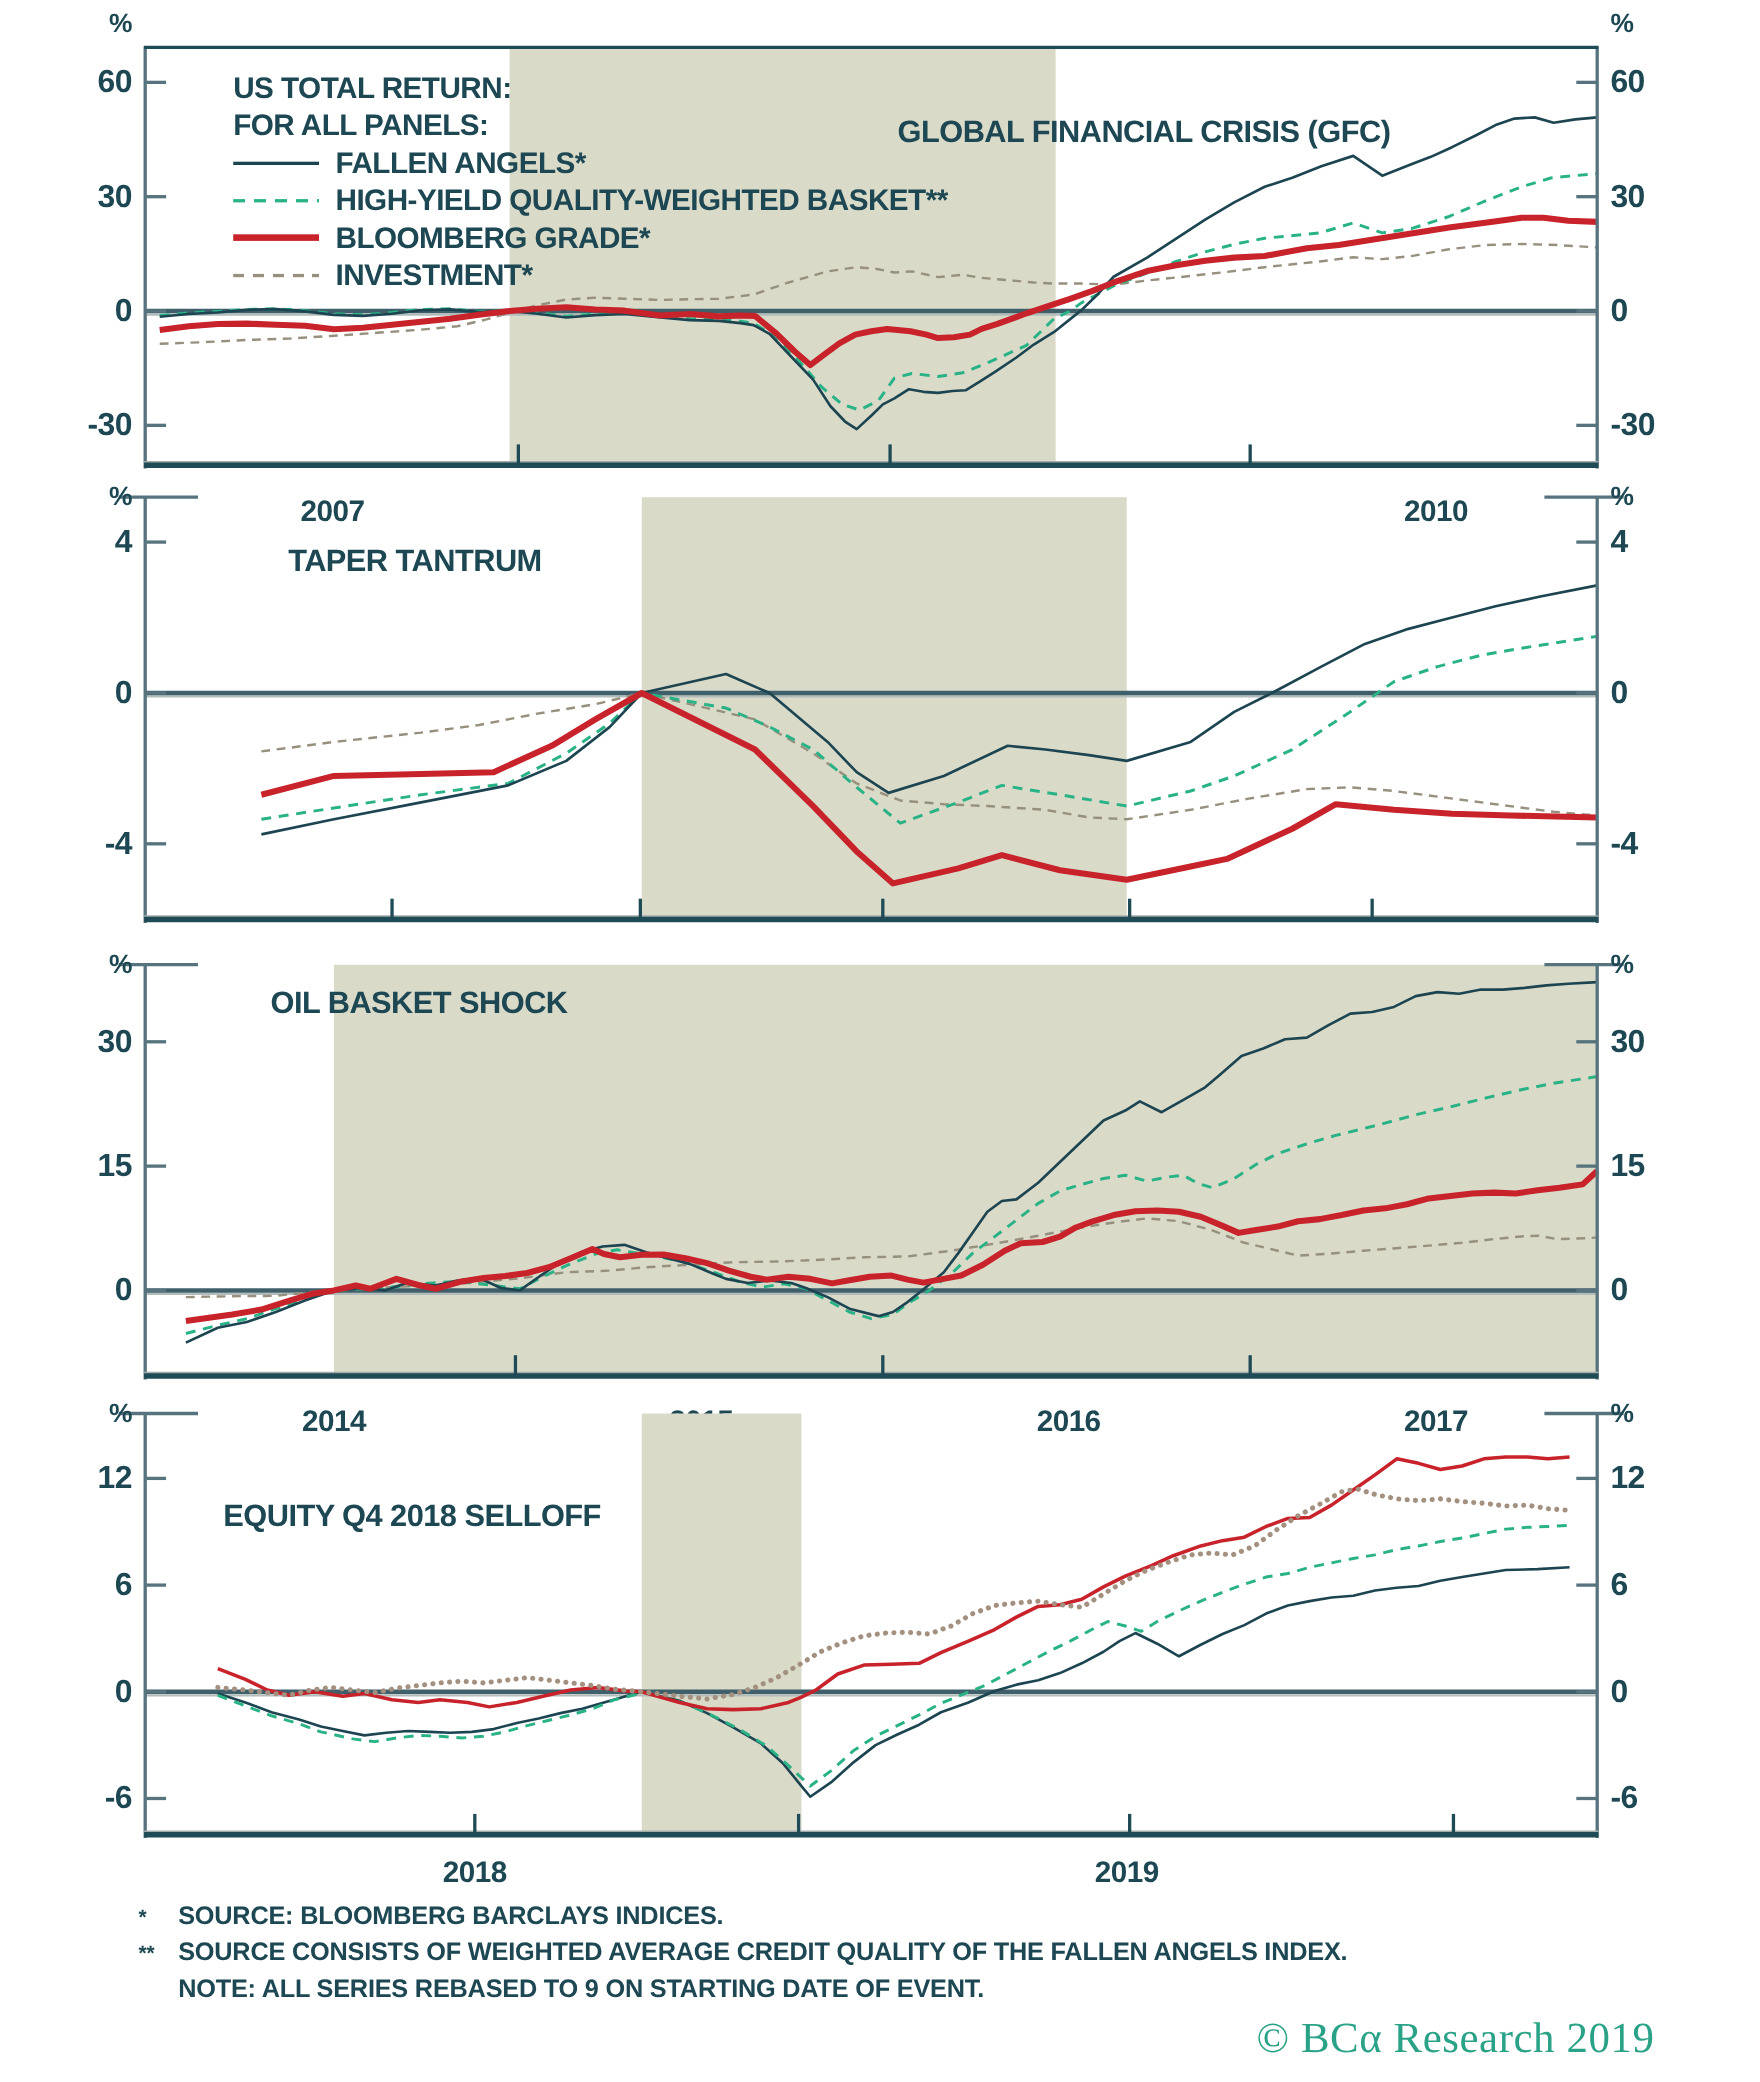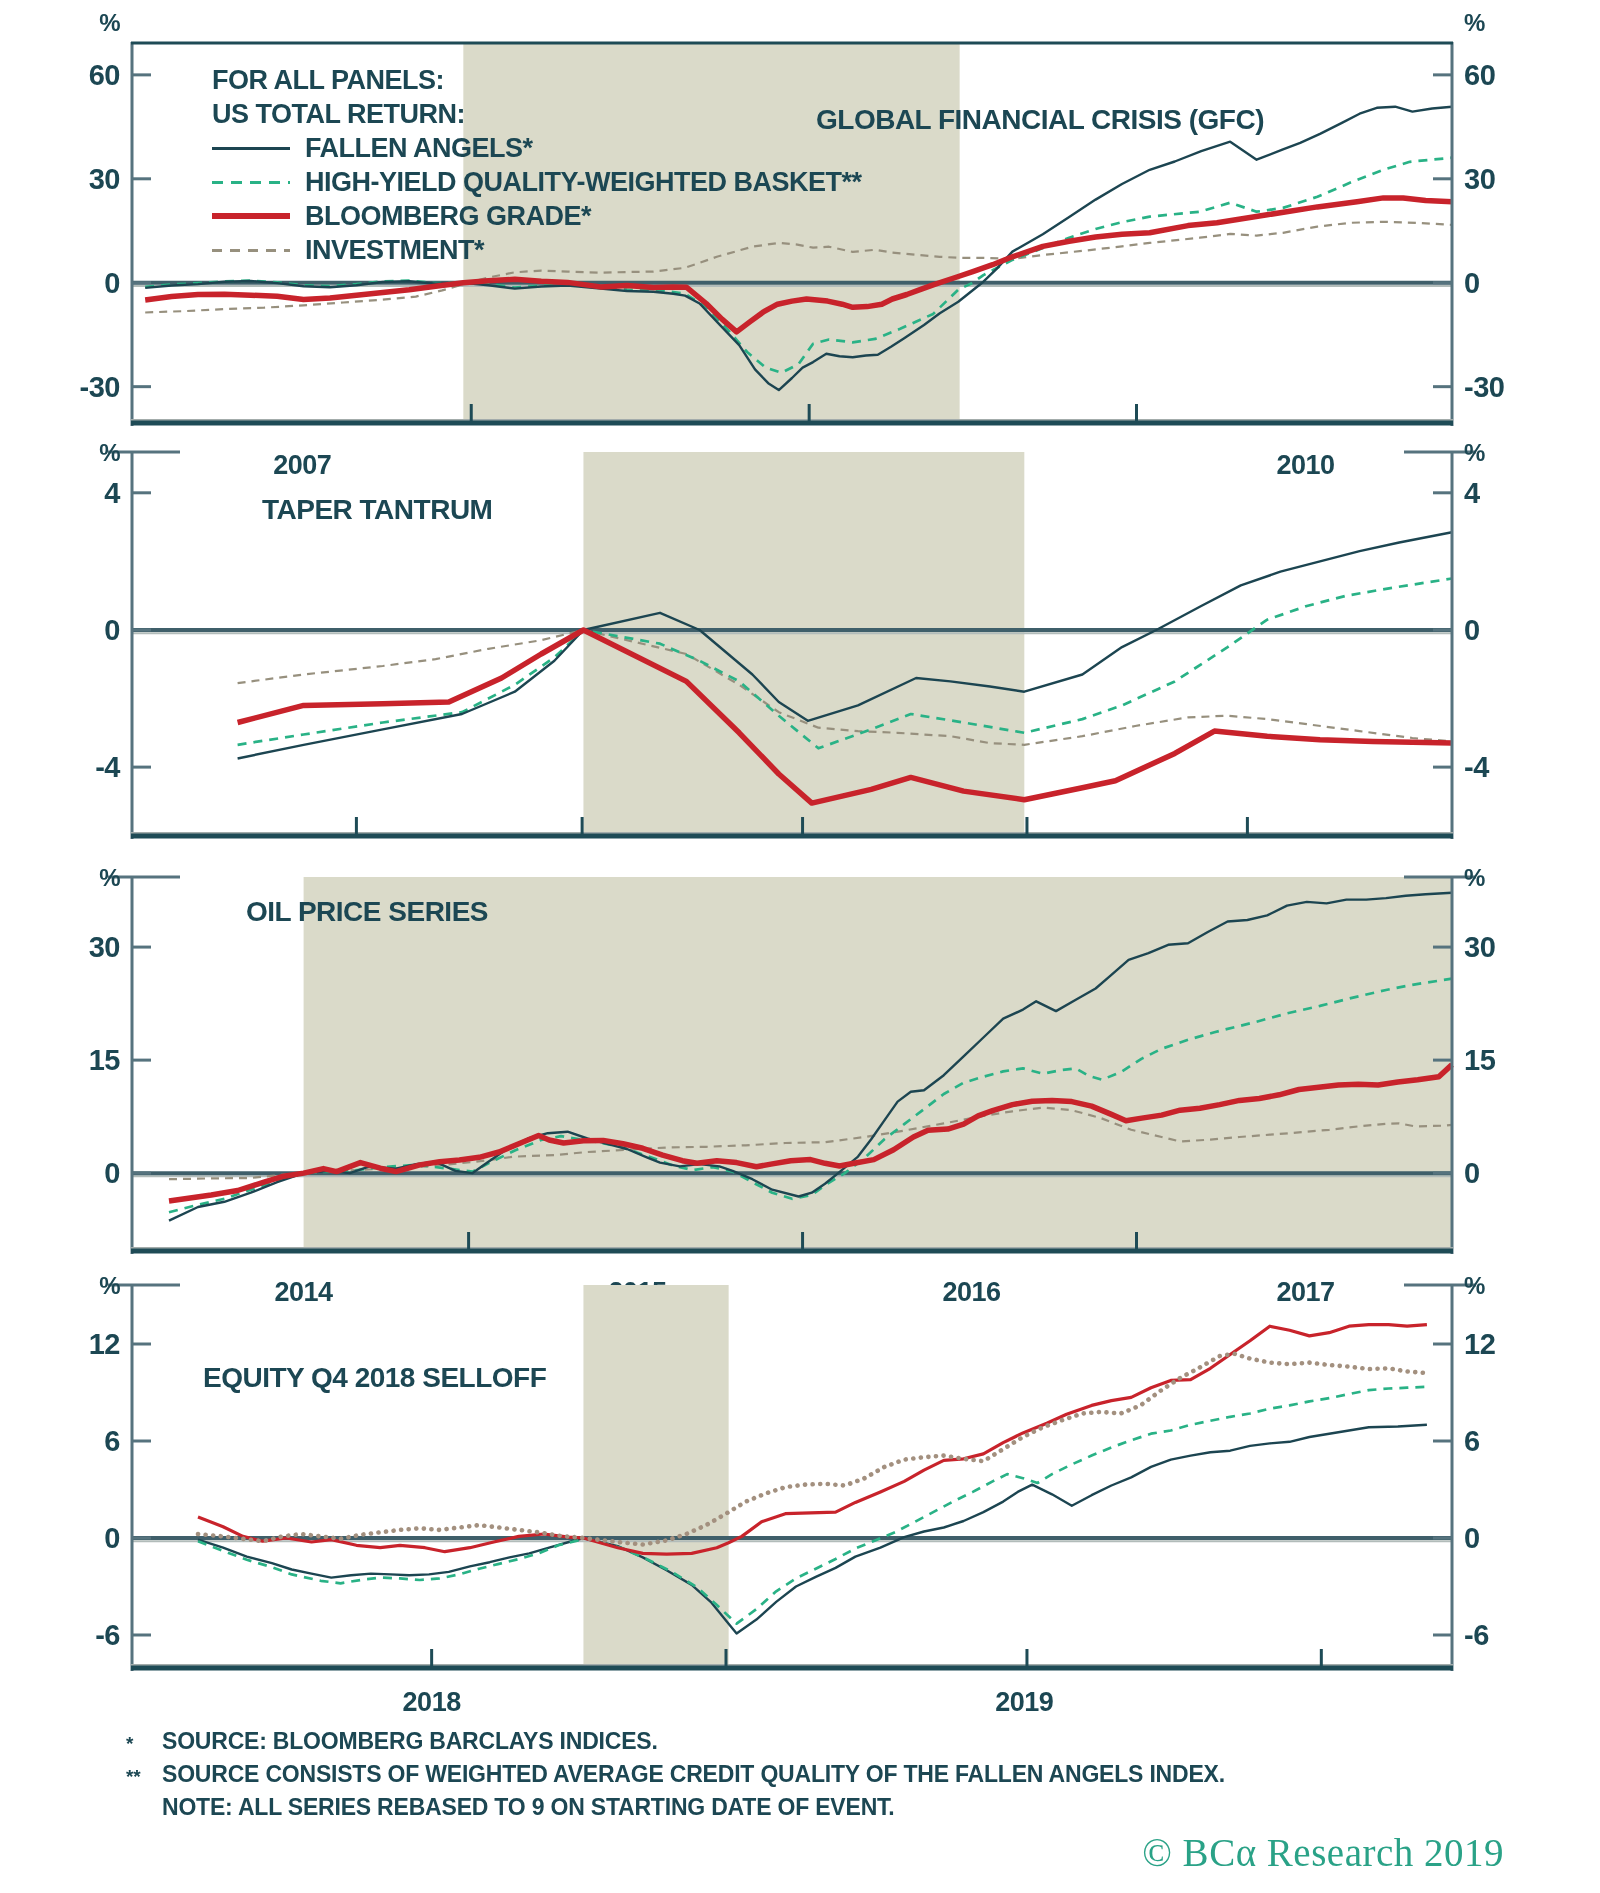--- a/index.html
+++ b/index.html
@@ -170,43 +170,43 @@
       <text x="1464" y="1285" text-anchor="start" dominant-baseline="central" font-size="24" font-weight="bold" letter-spacing="-0.5" fill="#1c4753">%</text>
       <line x1="431.64" y1="1649" x2="431.64" y2="1666" stroke="#1e4b56" stroke-width="3"></line>
       <line x1="726" y1="1649" x2="726" y2="1666" stroke="#1e4b56" stroke-width="3"></line>
       <line x1="1026.96" y1="1649" x2="1026.96" y2="1666" stroke="#1e4b56" stroke-width="3"></line>
       <line x1="1321.32" y1="1649" x2="1321.32" y2="1666" stroke="#1e4b56" stroke-width="3"></line>
       <text x="431.64" y="1702" text-anchor="middle" dominant-baseline="central" font-size="27" font-weight="bold" letter-spacing="-0.5" fill="#1c4753">2018</text>
       <text x="1024.3200000000002" y="1702" text-anchor="middle" dominant-baseline="central" font-size="27" font-weight="bold" letter-spacing="-0.5" fill="#1c4753">2019</text>
     </svg>
 
   <div class="legend">
+    <div class="lg-h">US TOTAL RETURN:</div>
     <div class="lg-h">FOR ALL PANELS:</div>
-    <div class="lg-h">US TOTAL RETURN:</div>
     <div class="lg-row">
       <span class="samp s-fa"></span>
       <span>FALLEN ANGELS*</span>
     </div>
     <div class="lg-row">
       <span class="samp s-hy"></span>
       <span>HIGH-YIELD QUALITY-WEIGHTED BASKET**</span>
     </div>
     <div class="lg-row">
       <span class="samp s-ig"></span>
       <span>BLOOMBERG GRADE*</span>
     </div>
     <div class="lg-row">
       <span class="samp s-tr"></span>
       <span>INVESTMENT*</span>
     </div>
   </div>
 
   <div class="ptitle t1">GLOBAL FINANCIAL CRISIS (GFC)</div>
   <div class="ptitle t2">TAPER TANTRUM</div>
-  <div class="ptitle t3">OIL PRICE SERIES</div>
+  <div class="ptitle t3">OIL BASKET SHOCK</div>
   <div class="ptitle t4">EQUITY Q4 2018 SELLOFF</div>
 
   <div class="footnotes">
     <div class="fn-row">
       <span class="fn-marker">*</span>
       <span>SOURCE: BLOOMBERG BARCLAYS INDICES.</span>
     </div>
     <div class="fn-row">
       <span class="fn-marker">**</span>
       <span>SOURCE CONSISTS OF WEIGHTED AVERAGE CREDIT QUALITY OF THE FALLEN ANGELS INDEX.</span>

